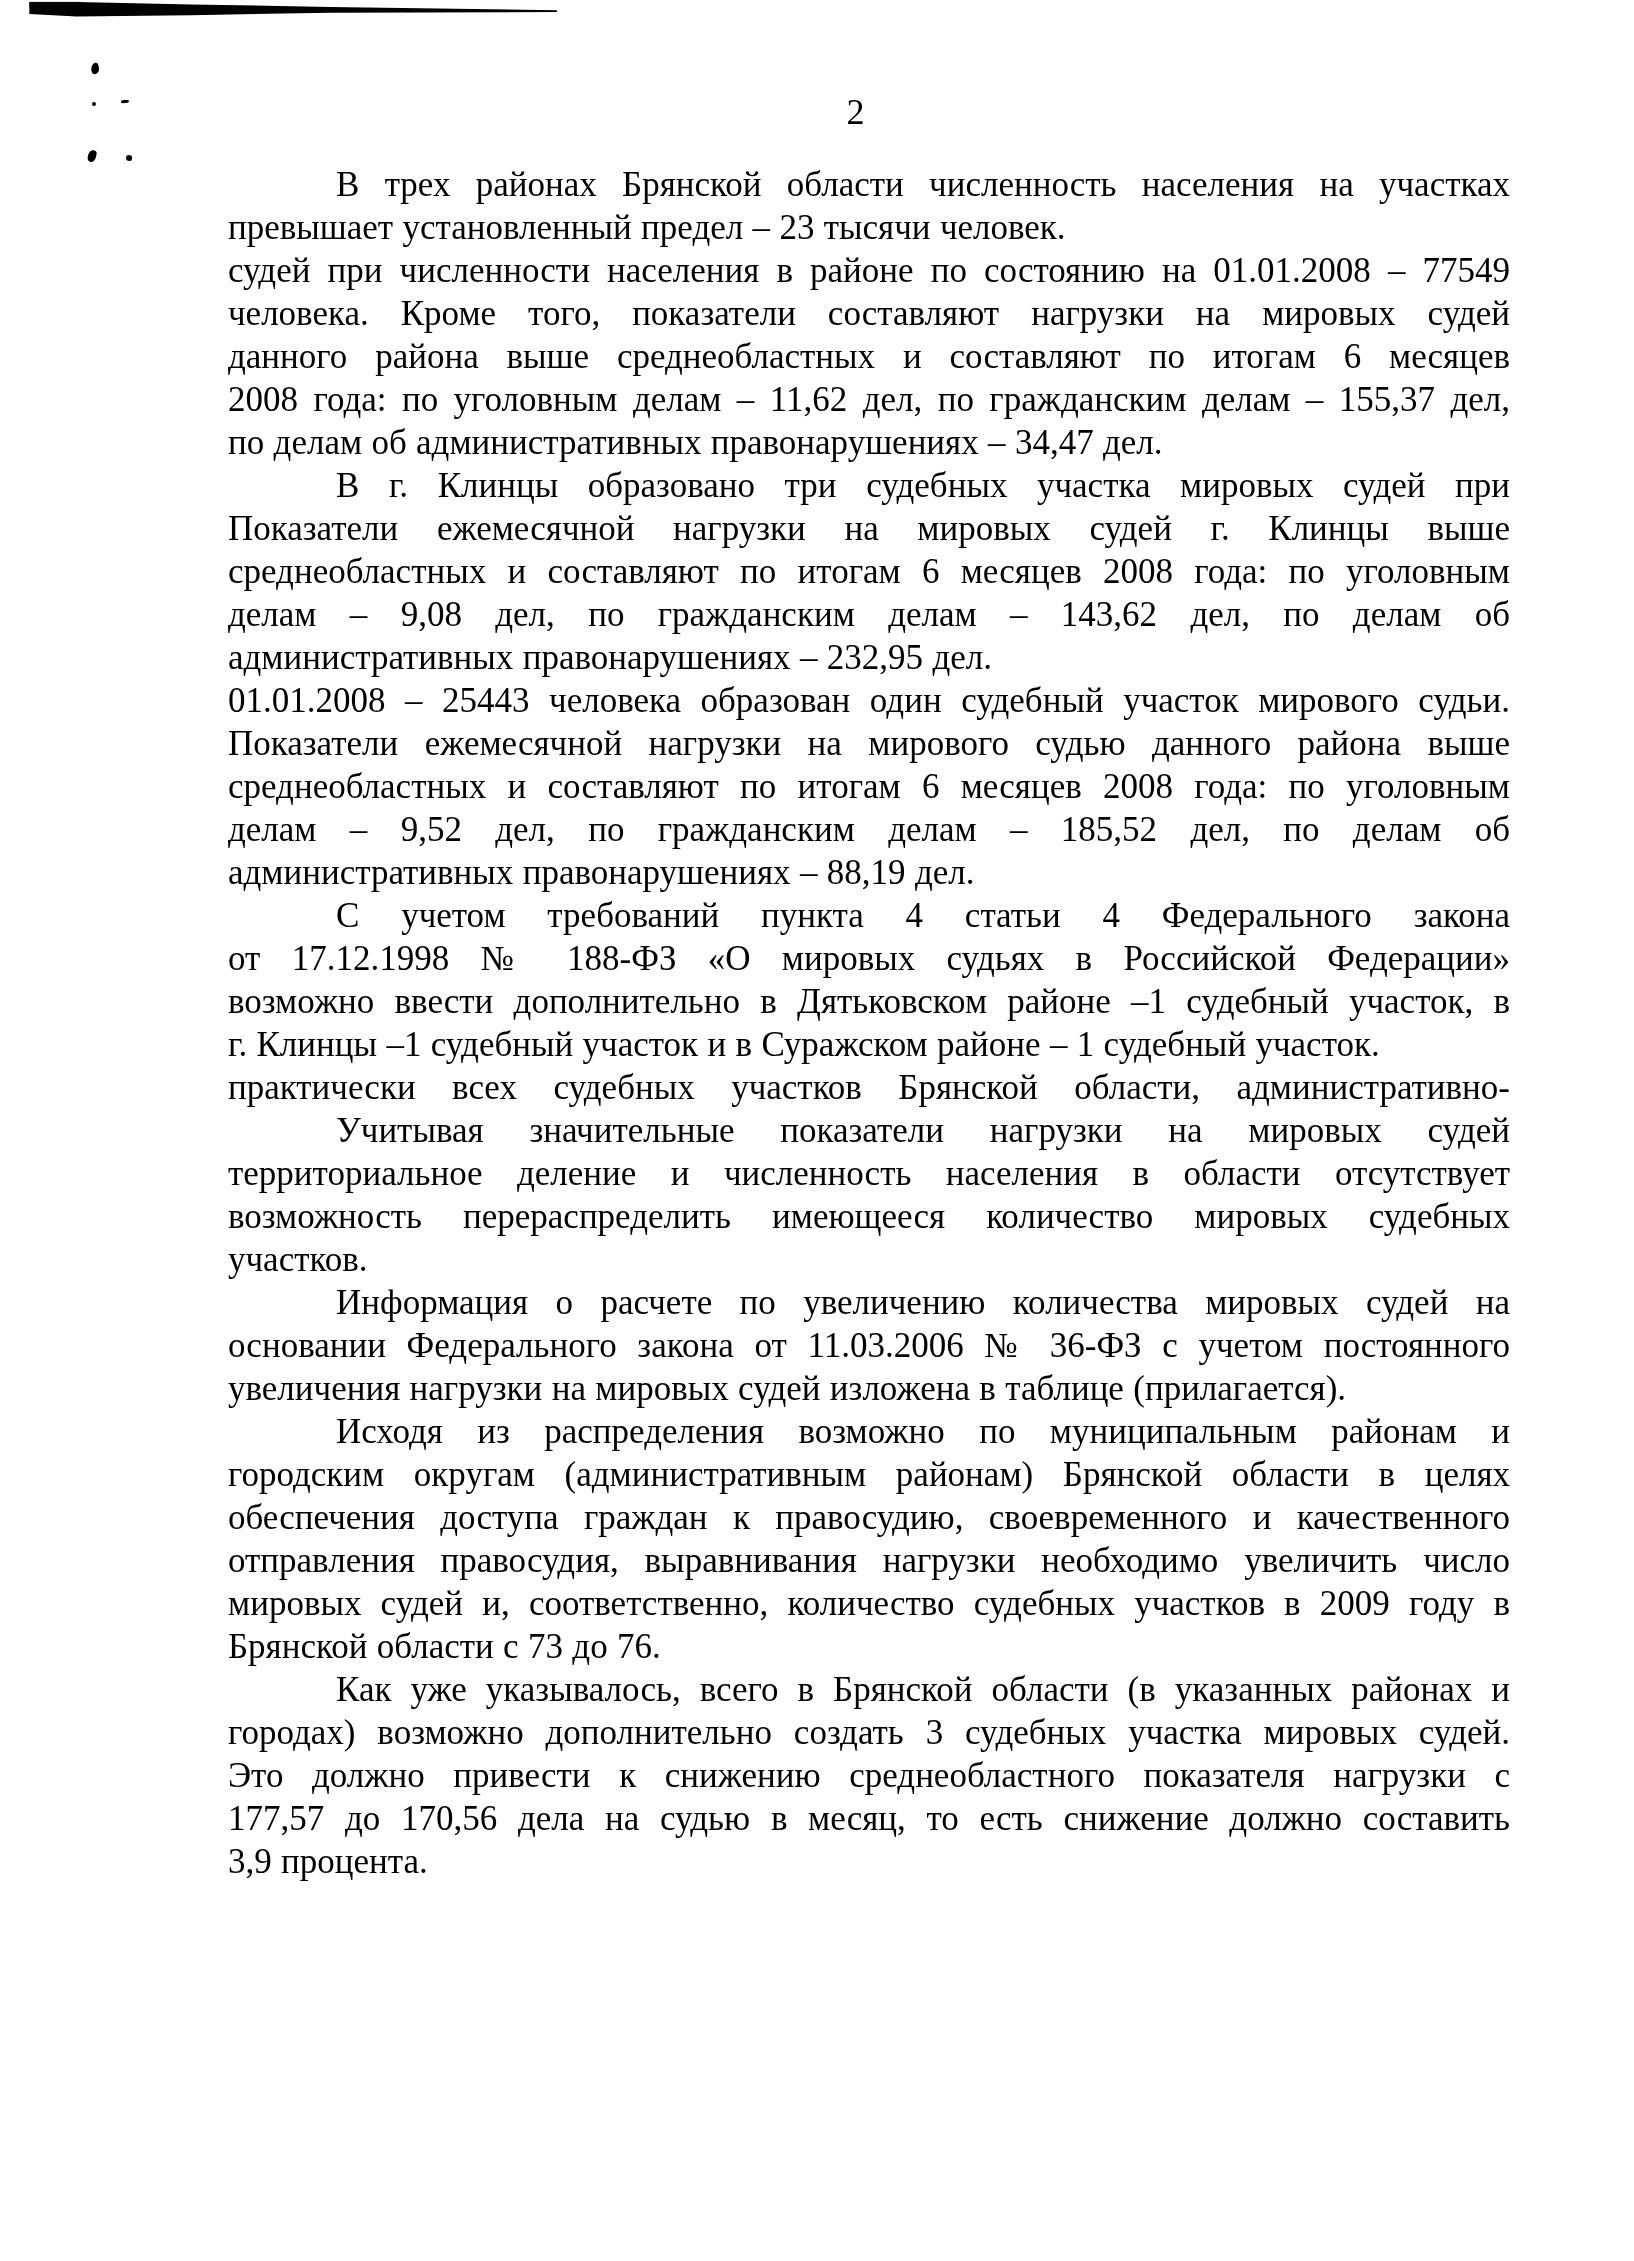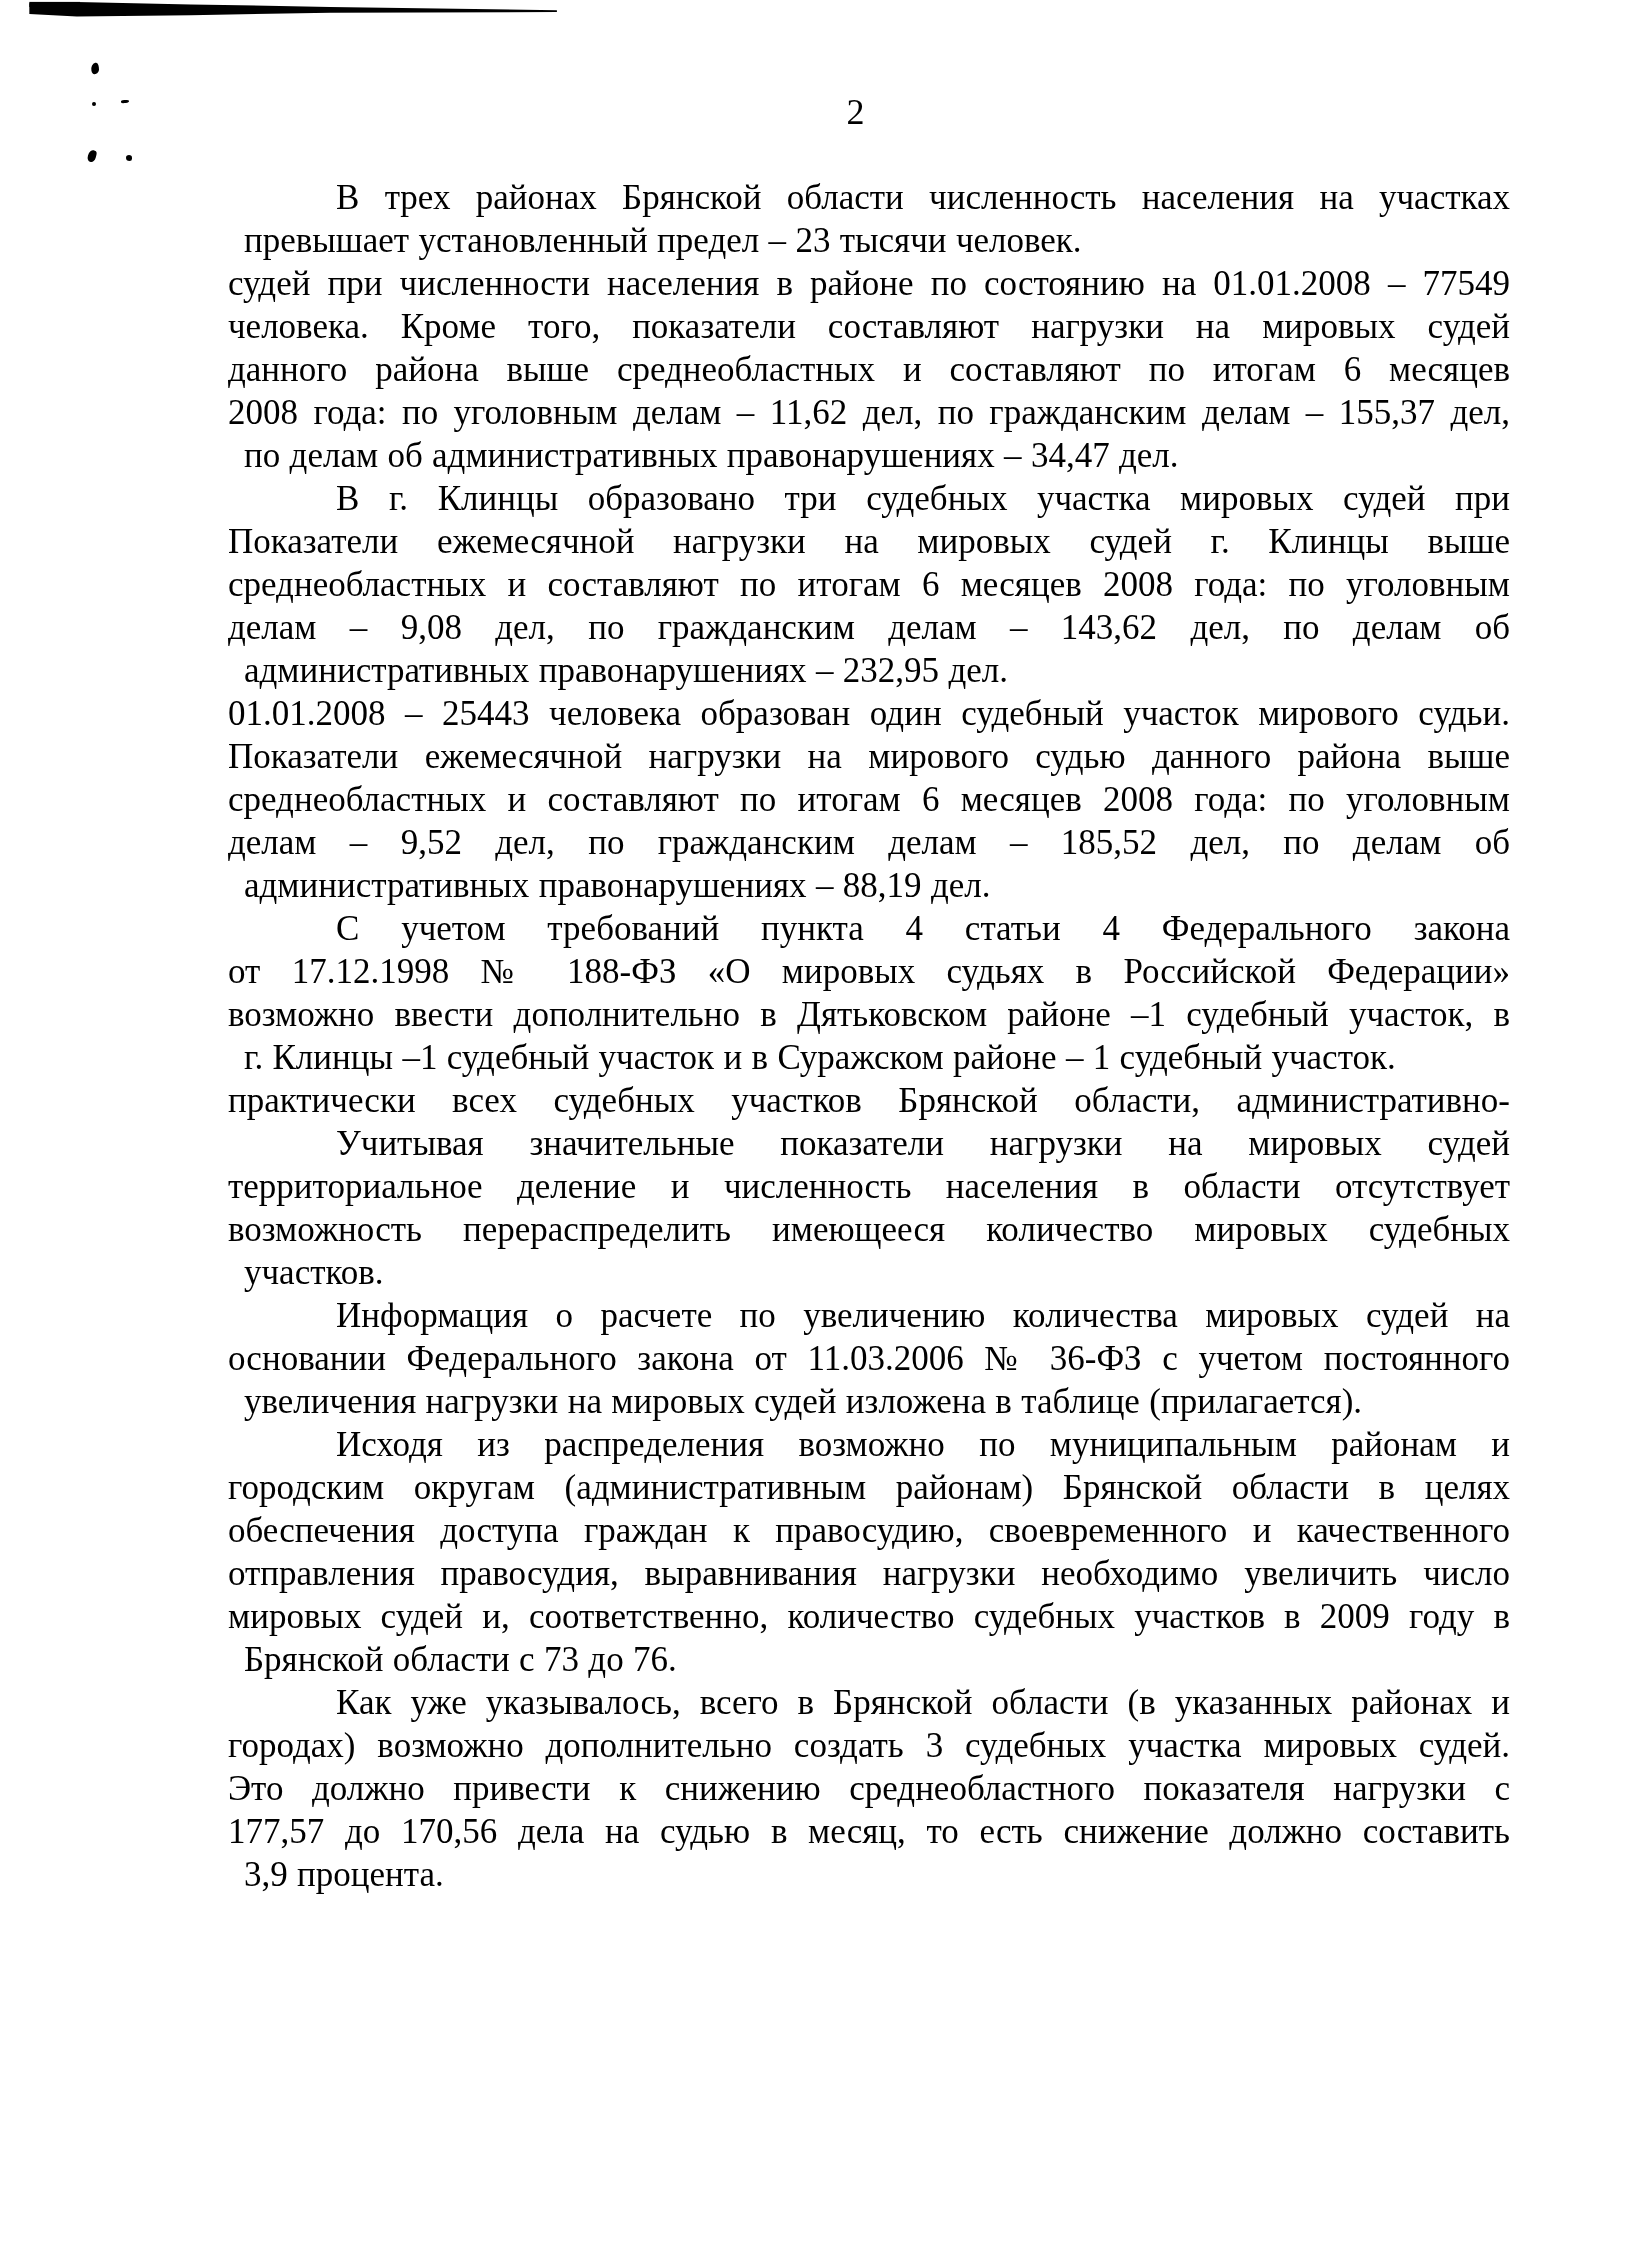--- a/index.html
+++ b/index.html
@@ -40,33 +40,33 @@
     position: absolute;
     top: 93px;
     left: 830px;
     width: 51px;
     text-align: center;
     font-size: 36px;
     line-height: 38px;
   }
   .text-block {
     position: absolute;
-    top: 176px;
+    top: 163px;
     left: 228px;
     width: 1282px;
   }
   .line {
     font-size: 35px;
     line-height: 43px;
     text-align: justify;
     text-align-last: justify;
     word-spacing: 0.6px;
   }
   .line.indent { text-indent: 108px; }
-  .line.par-end { text-align-last: left; margin-left: 16px; }
+  .line.par-end { text-align-last: left; }
 </style>
 </head>
 <body>
 
 <div class="page">
 
   <svg class="scan-streak" viewBox="0 0 1000 60" xmlns="http://www.w3.org/2000/svg" aria-hidden="true">
     <polygon points="45,5 120,3 300,7 520,11 878,16 878,19 520,20 300,24 120,26 45,22" fill="#000000"></polygon>
     <rect x="45" y="3" width="80" height="8" fill="#000000"></rect>
   </svg>

